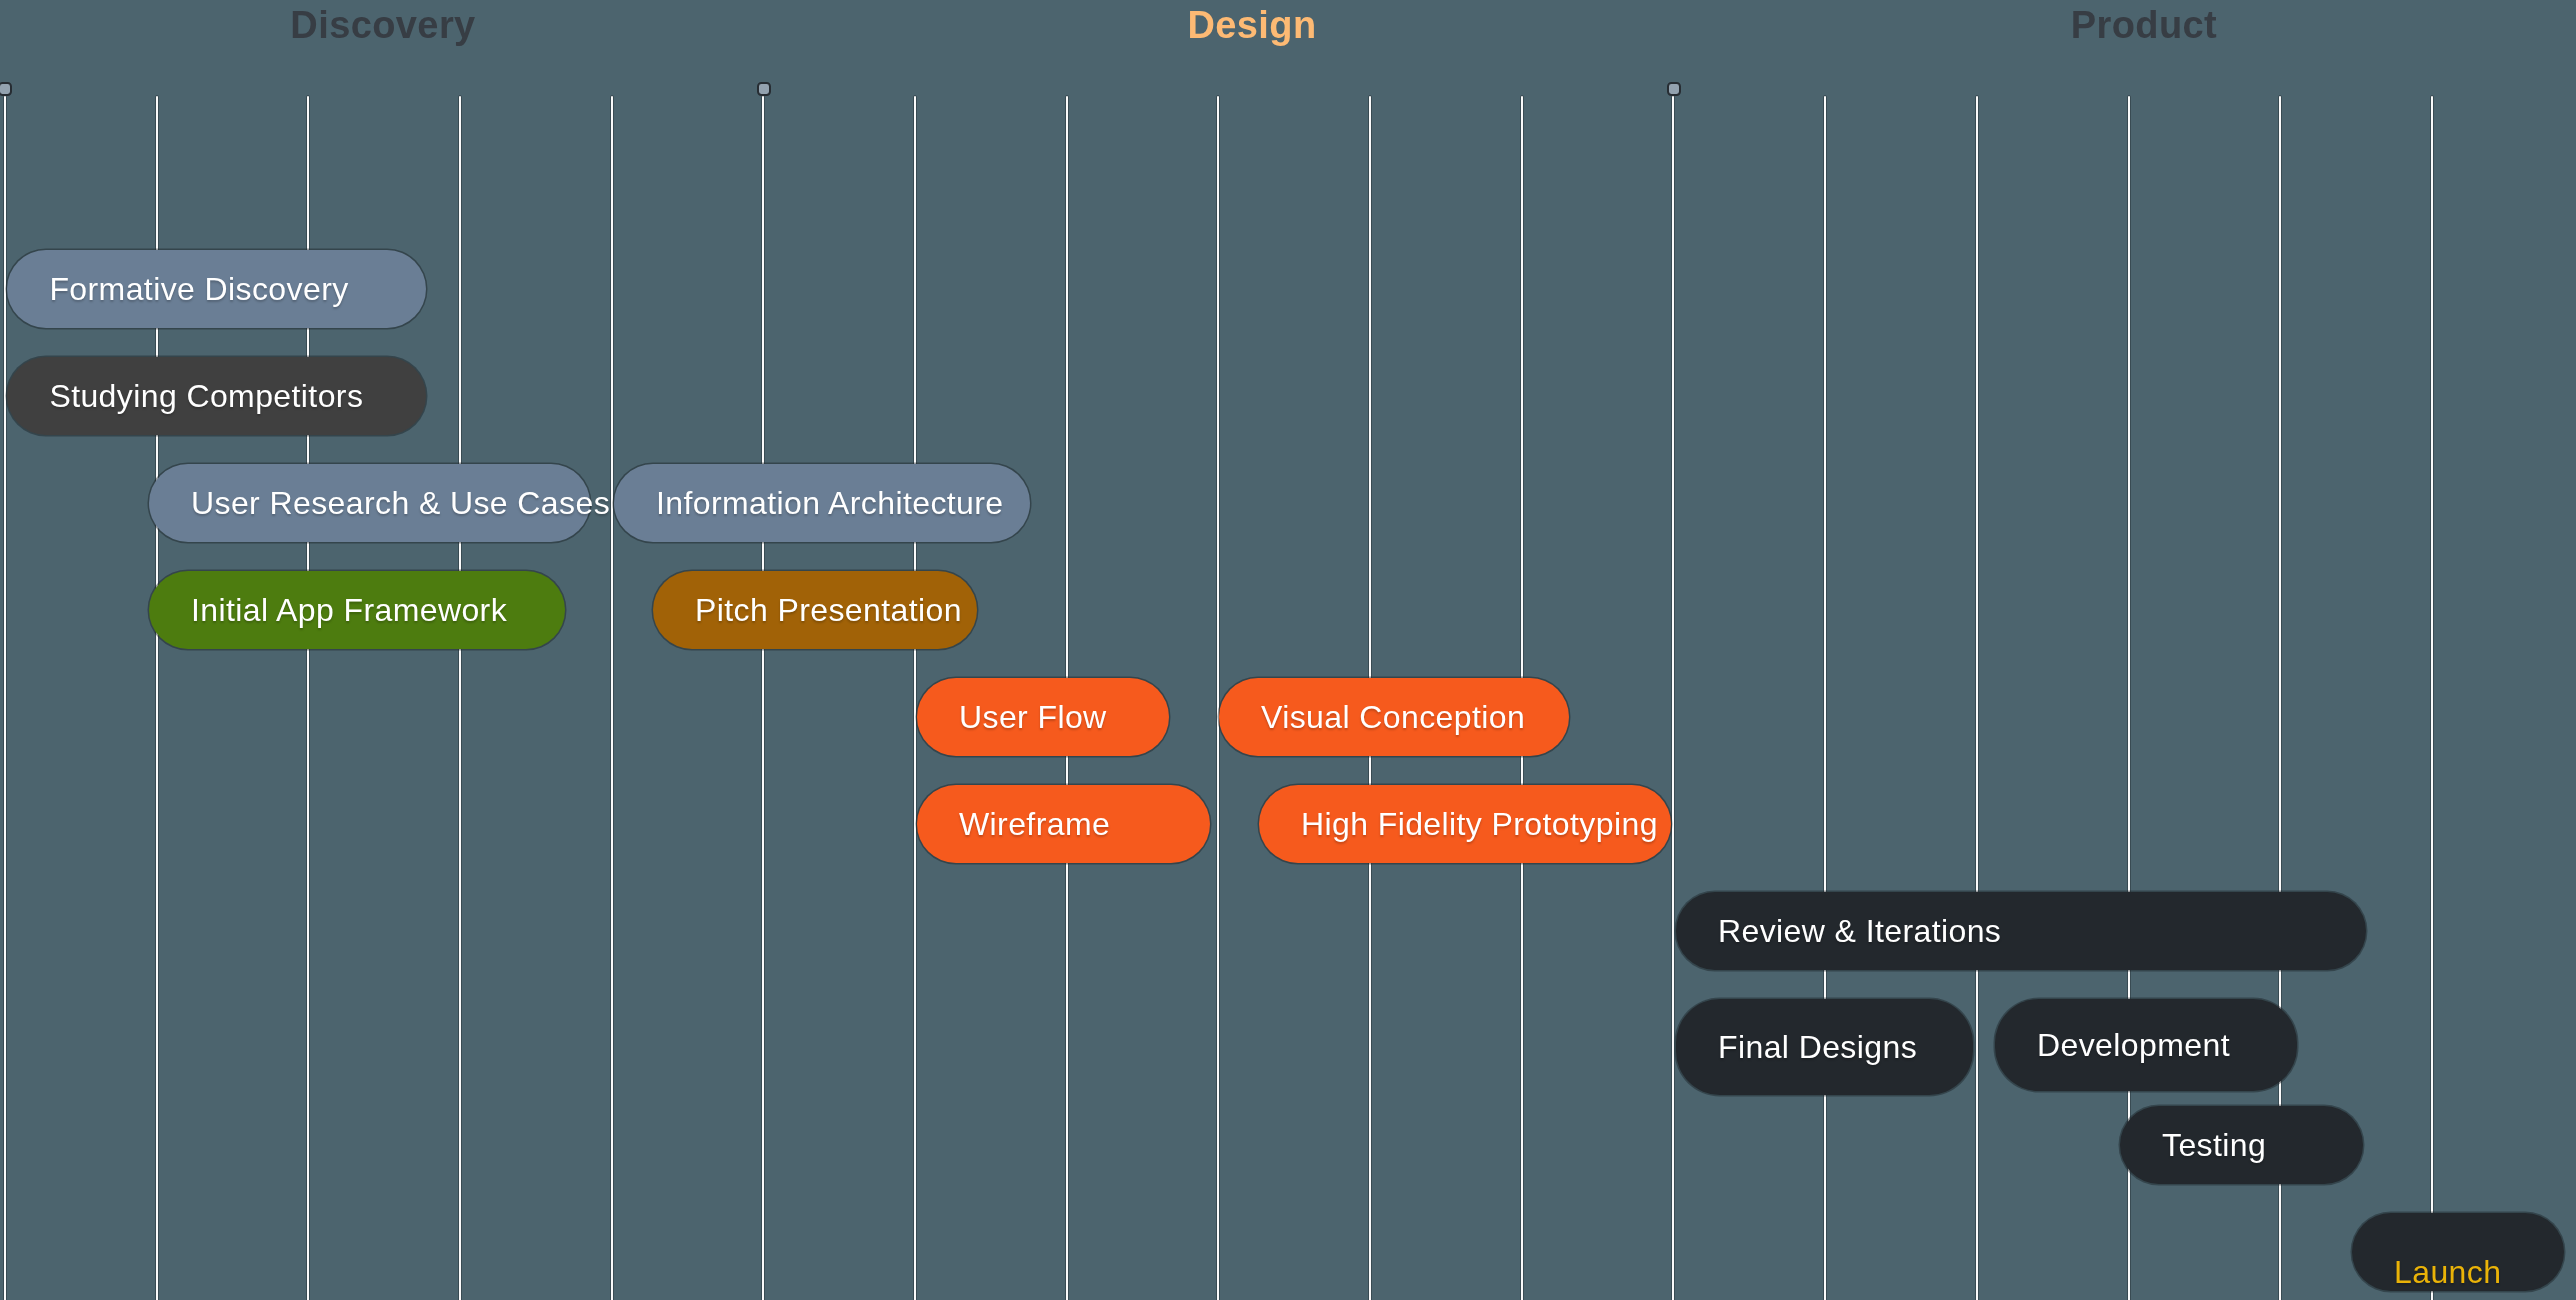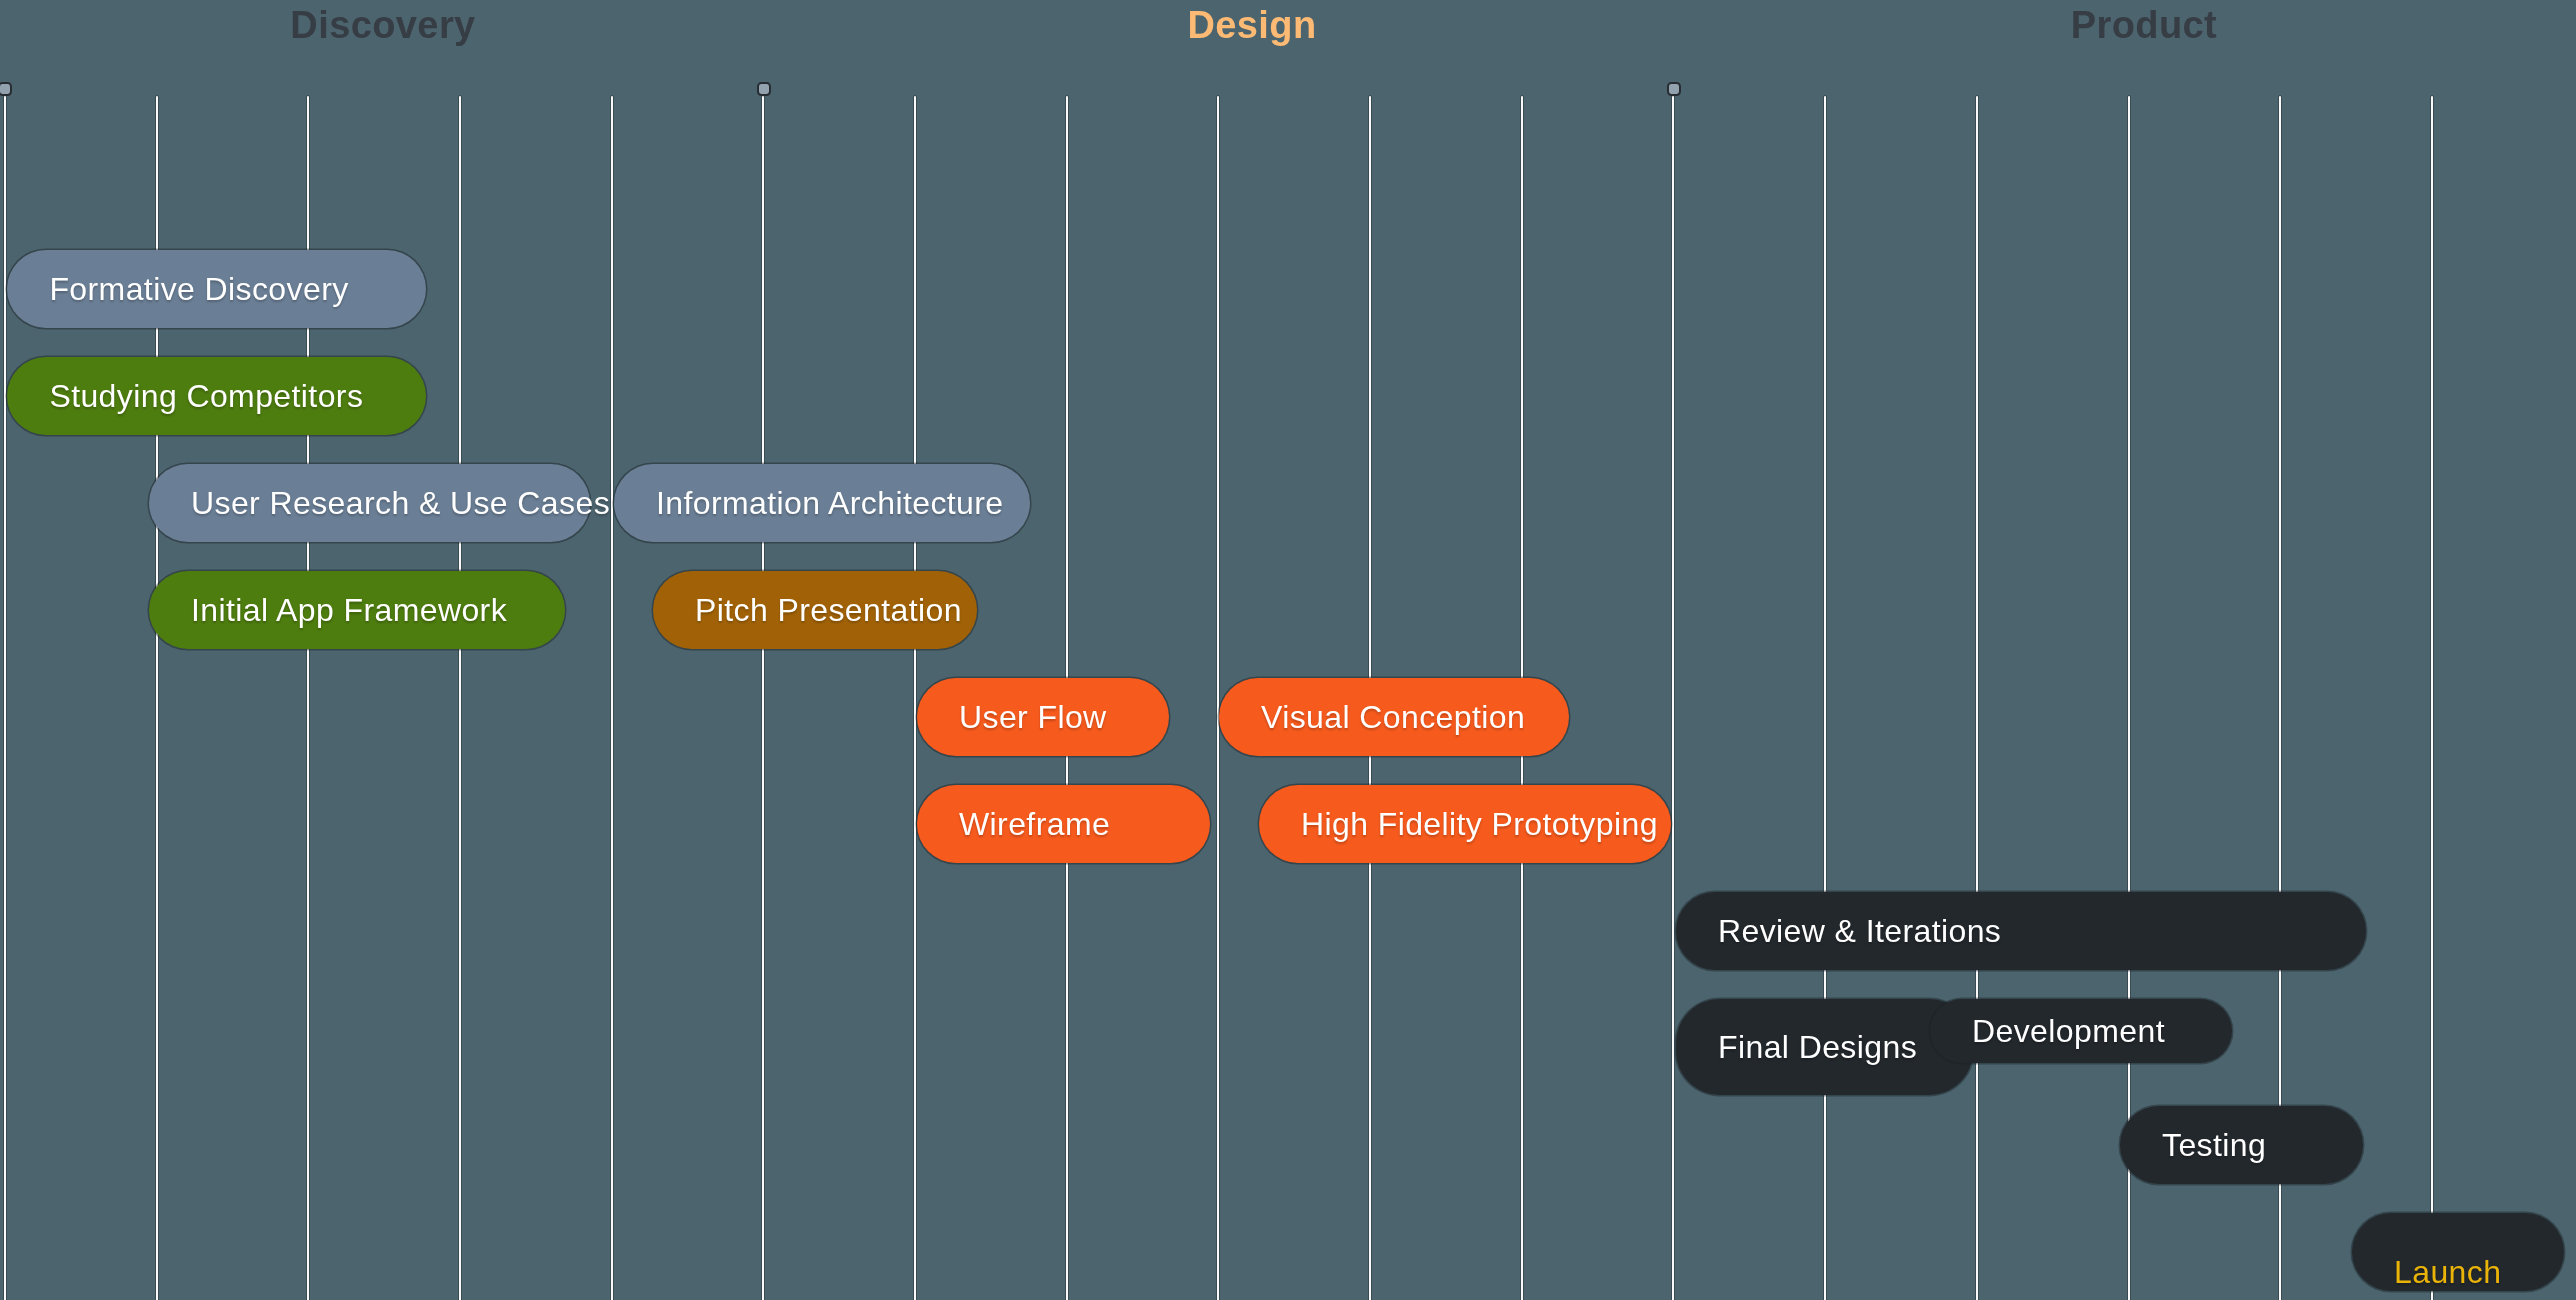--- a/index.html
+++ b/index.html
@@ -78,21 +78,21 @@
     </div>
   <div>
       <div class="phase-header" style="left: 383px; color: rgb(55, 61, 68);">Discovery</div>
       <div class="phase-header" style="left: 1252px; color: #fdba74;">Design</div>
       <div class="phase-header" style="left: 2144px; color: rgb(55, 61, 68);">Product</div>
     </div>
   <div>
       <div class="task-pill" style="left: 7.4px; top: 250px; width: 419px; height: 78px; background: rgb(106, 126, 149);">
         <span class="task-label" style="color: rgb(255, 255, 255);">Formative Discovery</span>
       </div>
-      <div class="task-pill" style="left: 7.4px; top: 357px; width: 419px; height: 78px; background: #4d7c0f;">
+      <div class="task-pill" style="left: 7.4px; top: 357px; width: 419px; height: 78px; background: #404040;">
         <span class="task-label" style="color: rgb(255, 255, 255);">Studying Competitors</span>
       </div>
       <div class="task-pill" style="left: 149px; top: 464px; width: 441px; height: 78px; background: rgb(106, 126, 149);">
         <span class="task-label" style="color: rgb(255, 255, 255);">User Research &amp; Use Cases</span>
       </div>
       <div class="task-pill" style="left: 149px; top: 571px; width: 416px; height: 78px; background: #4d7c0f;">
         <span class="task-label" style="color: rgb(255, 255, 255);">Initial App Framework</span>
       </div>
       <div class="task-pill" style="left: 614px; top: 464px; width: 416px; height: 78px; background: rgb(106, 126, 149);">
         <span class="task-label" style="color: rgb(255, 255, 255);">Information Architecture</span>
@@ -111,21 +111,21 @@
       </div>
       <div class="task-pill" style="left: 1259px; top: 785px; width: 412px; height: 78px; background: rgb(246, 90, 29);">
         <span class="task-label" style="color: rgb(255, 255, 255);">High Fidelity Prototyping</span>
       </div>
       <div class="task-pill" style="left: 1676px; top: 892px; width: 690px; height: 78px; background: rgb(35, 40, 45);">
         <span class="task-label" style="color: rgb(255, 255, 255);">Review &amp; Iterations</span>
       </div>
       <div class="task-pill" style="left: 1676px; top: 999px; width: 297px; height: 96px; background: rgb(35, 40, 45);">
         <span class="task-label" style="color: rgb(255, 255, 255);">Final Designs</span>
       </div>
-      <div class="task-pill" style="left: 1930px; top: 999px; width: 302px; height: 64px; background: rgb(35, 40, 45);">
+      <div class="task-pill" style="left: 1995px; top: 999px; width: 302px; height: 92px; background: rgb(35, 40, 45);">
         <span class="task-label" style="color: rgb(255, 255, 255);">Development</span>
       </div>
       <div class="task-pill" style="left: 2120px; top: 1106px; width: 243px; height: 78px; background: rgb(35, 40, 45);">
         <span class="task-label" style="color: rgb(255, 255, 255);">Testing</span>
       </div>
       <div class="task-pill" style="left: 2352px; top: 1213px; width: 212px; height: 78px; background: rgb(35, 40, 45);">
         <span class="task-label" style="color: #eab308; margin-top: 40px;">Launch</span>
       </div>
     </div>
 </div>

